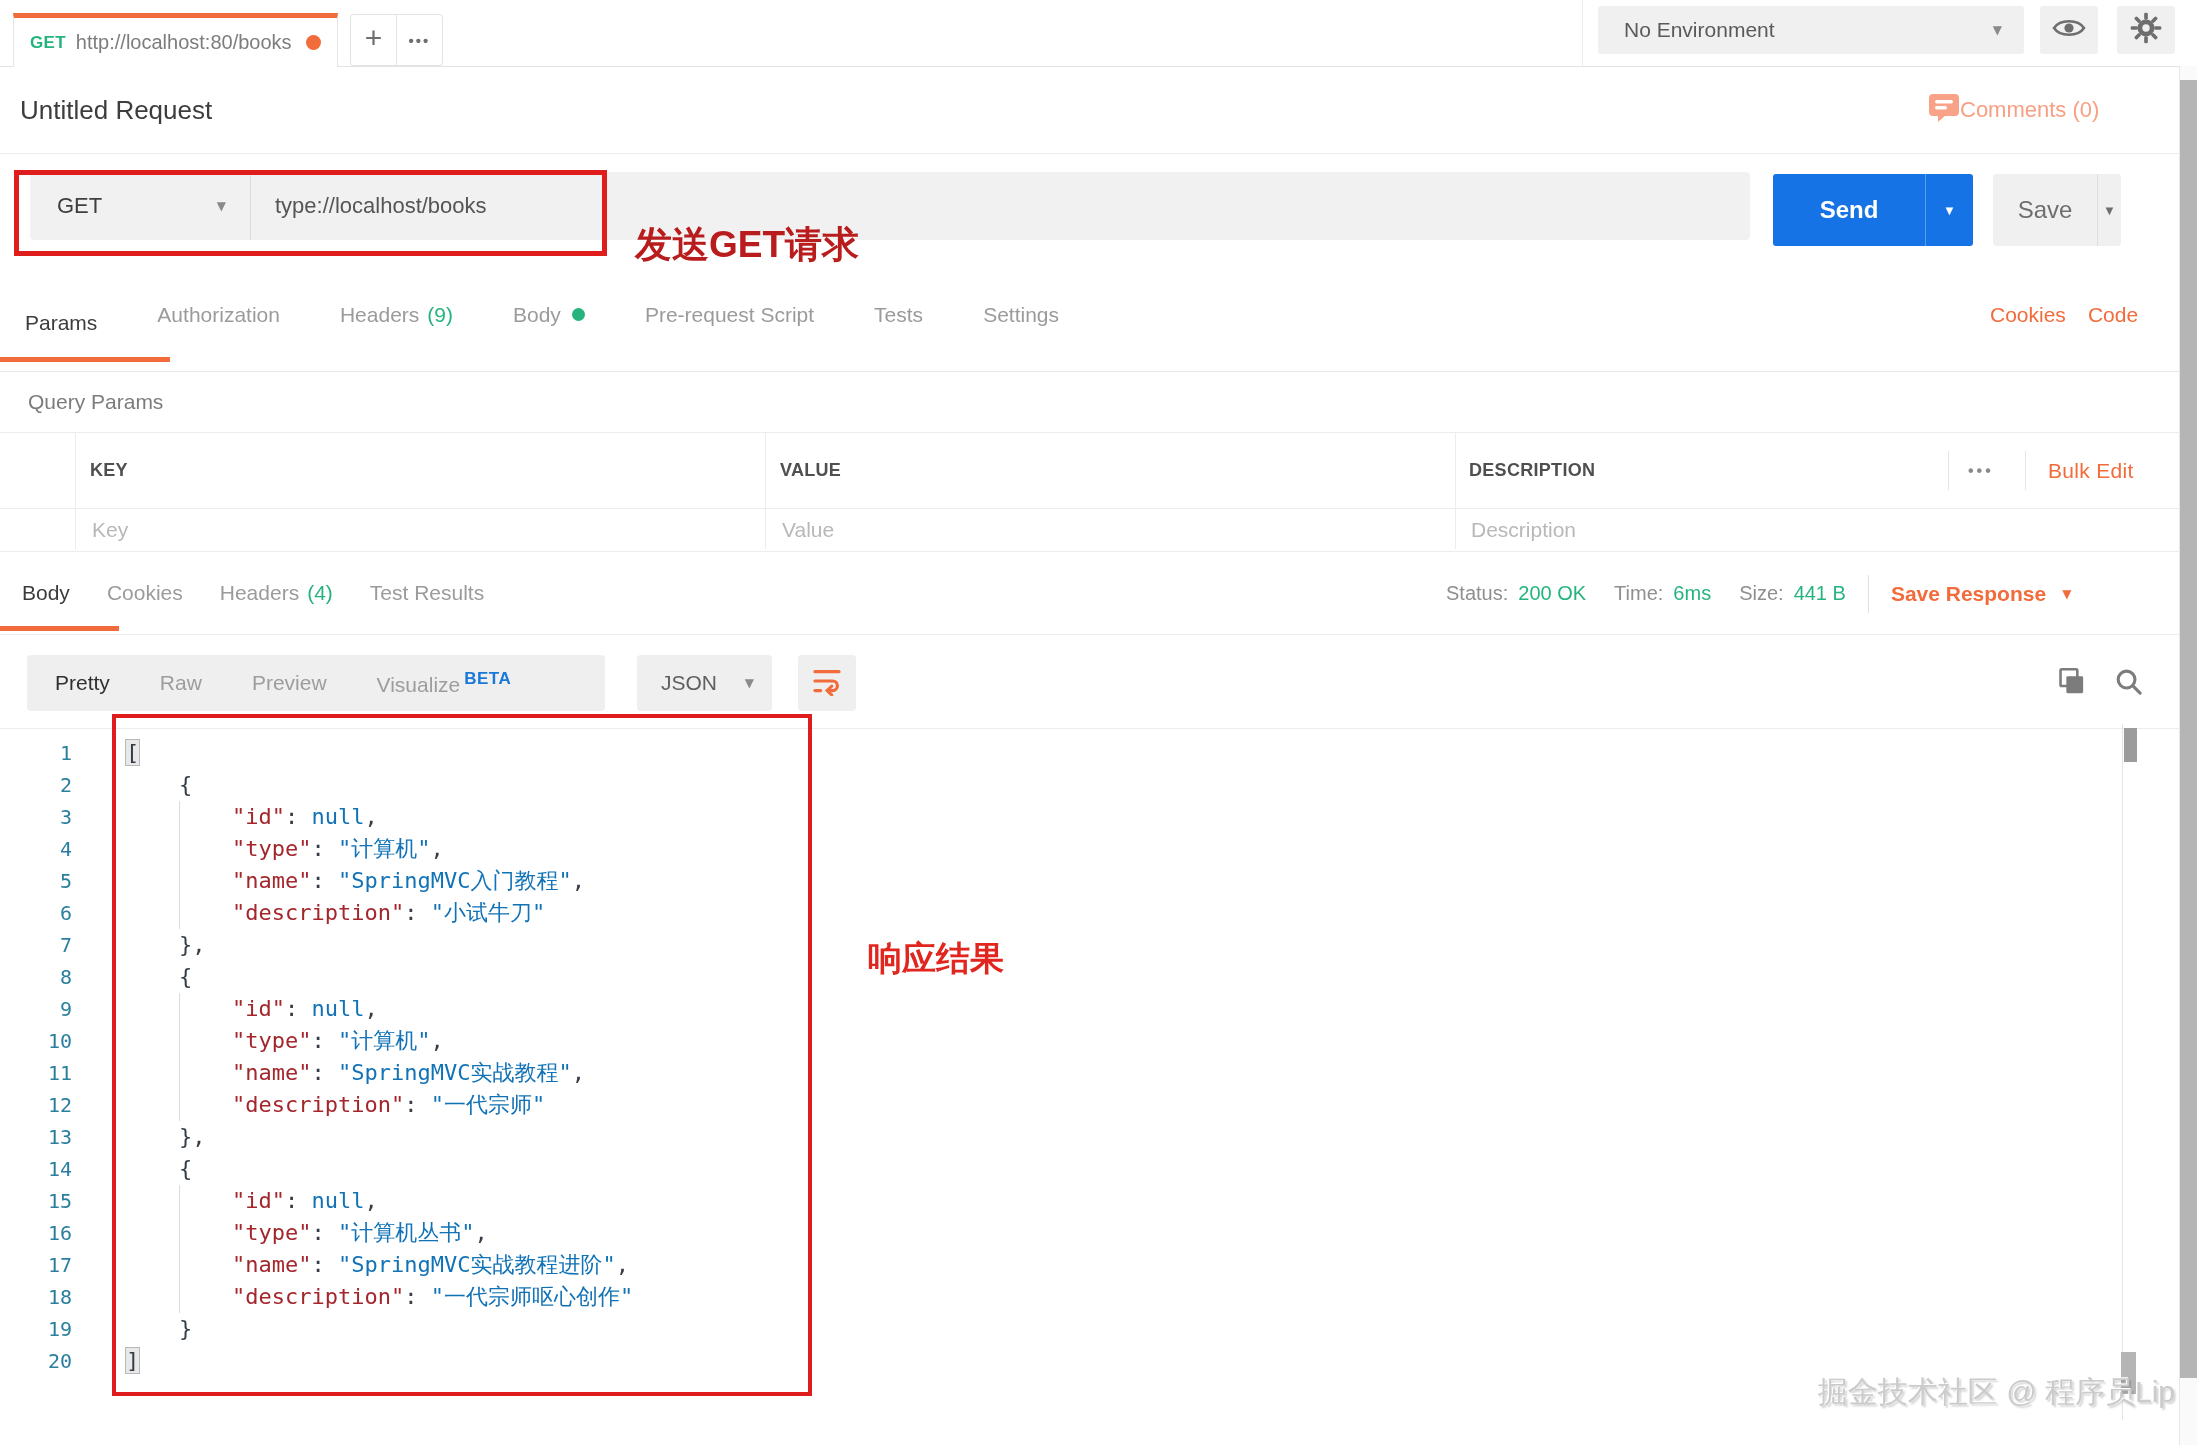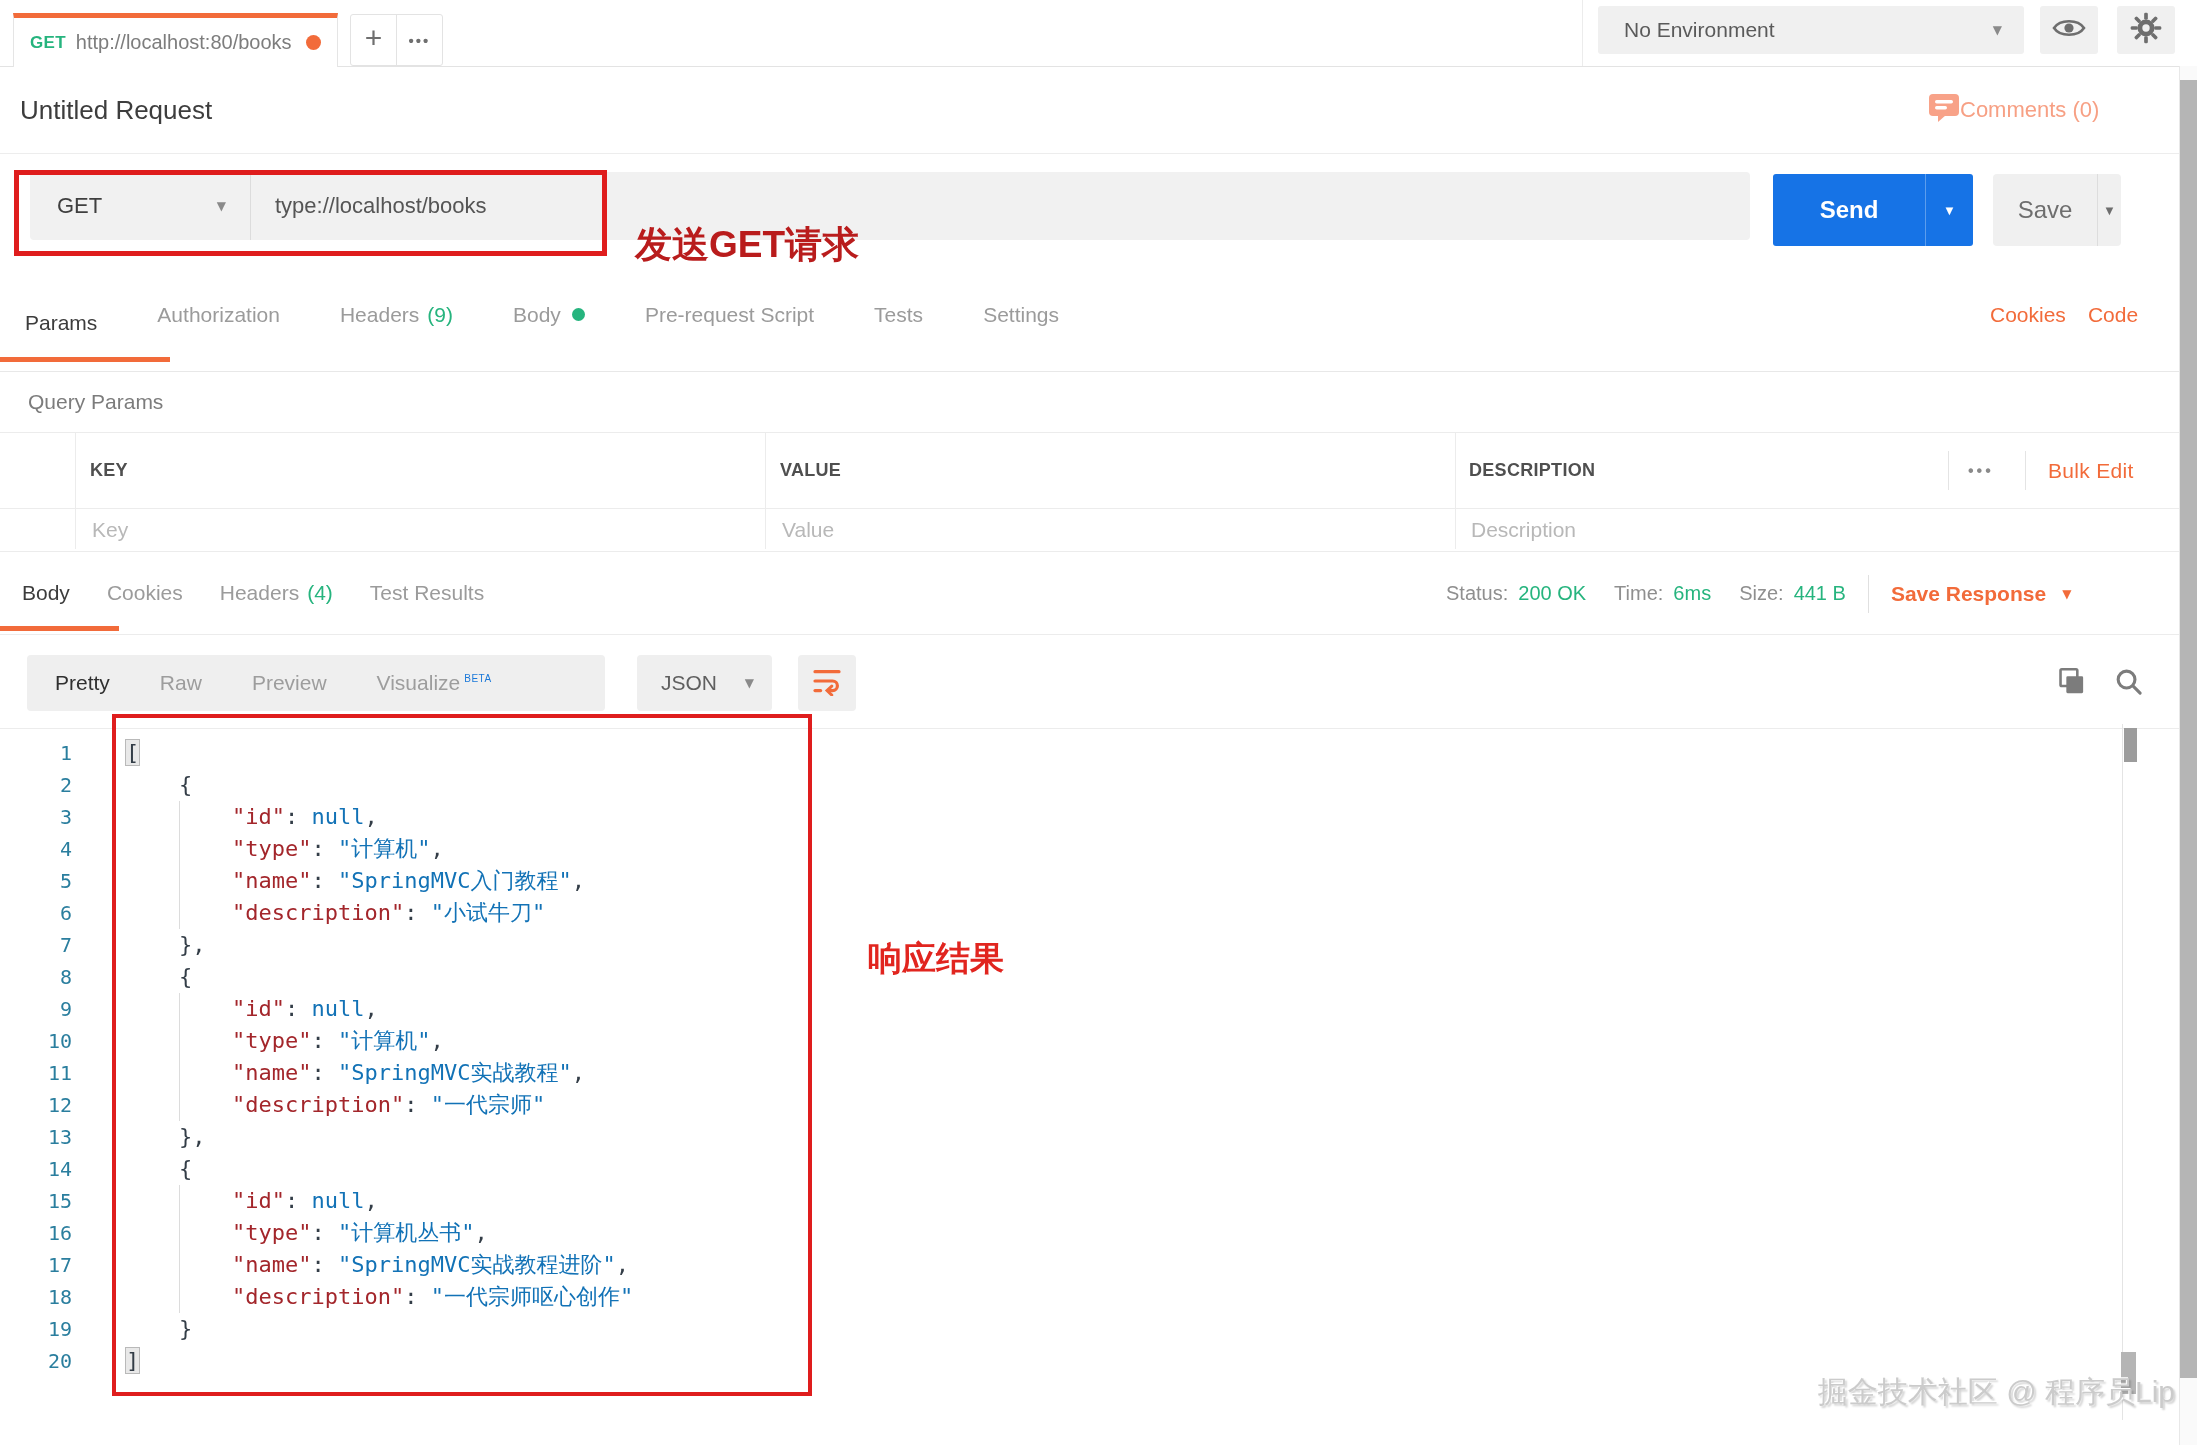--- a/index.html
+++ b/index.html
@@ -98,21 +98,21 @@
   .status-sep{width:1px;height:38px;background:#e0e0e0;margin:0 22px;}
   .save-resp{color:#f26b3a;font-weight:700;font-size:21px;display:flex;align-items:center;gap:16px;cursor:pointer;}
   .save-resp .chev{color:#f26b3a;}
 
   
   .resp-toolbar{position:relative;height:93px;}
   .pill{position:absolute;top:20px;height:56px;background:#efefef;border-radius:4px;display:flex;align-items:center;}
   .views-pill{left:27px;width:578px;padding:0 28px;box-sizing:border-box;gap:50px;font-size:21px;color:#9d9d9d;}
   .views-pill .view{cursor:pointer;white-space:nowrap;}
   .views-pill .view.active{color:#303030;}
-  .beta{color:#1a78d9;font-size:10px;font-weight:400;vertical-align:super;margin-left:4px;letter-spacing:.5px;}
+  .beta{color:#1a78d9;font-size:17px;font-weight:700;vertical-align:super;margin-left:4px;letter-spacing:.5px;}
   .format-pill{left:637px;width:135px;justify-content:space-between;padding:0 18px 0 24px;box-sizing:border-box;
     color:#5f5f5f;font-size:21px;cursor:pointer;}
   .wrap-pill{left:798px;width:58px;justify-content:center;cursor:pointer;}
   .resp-icons{position:absolute;left:2056px;top:0;height:93px;display:flex;align-items:center;gap:26px;}
   .resp-icons .ic{cursor:pointer;display:flex;}
 
   
   .code-area{position:relative;height:722px;border-top:1px solid #ececec;background:#fff;padding-top:8px;box-sizing:border-box;}
   .code-line{display:flex;height:32px;line-height:32px;font-family:"DejaVu Sans Mono","Liberation Mono",monospace;
     font-size:22px;}

